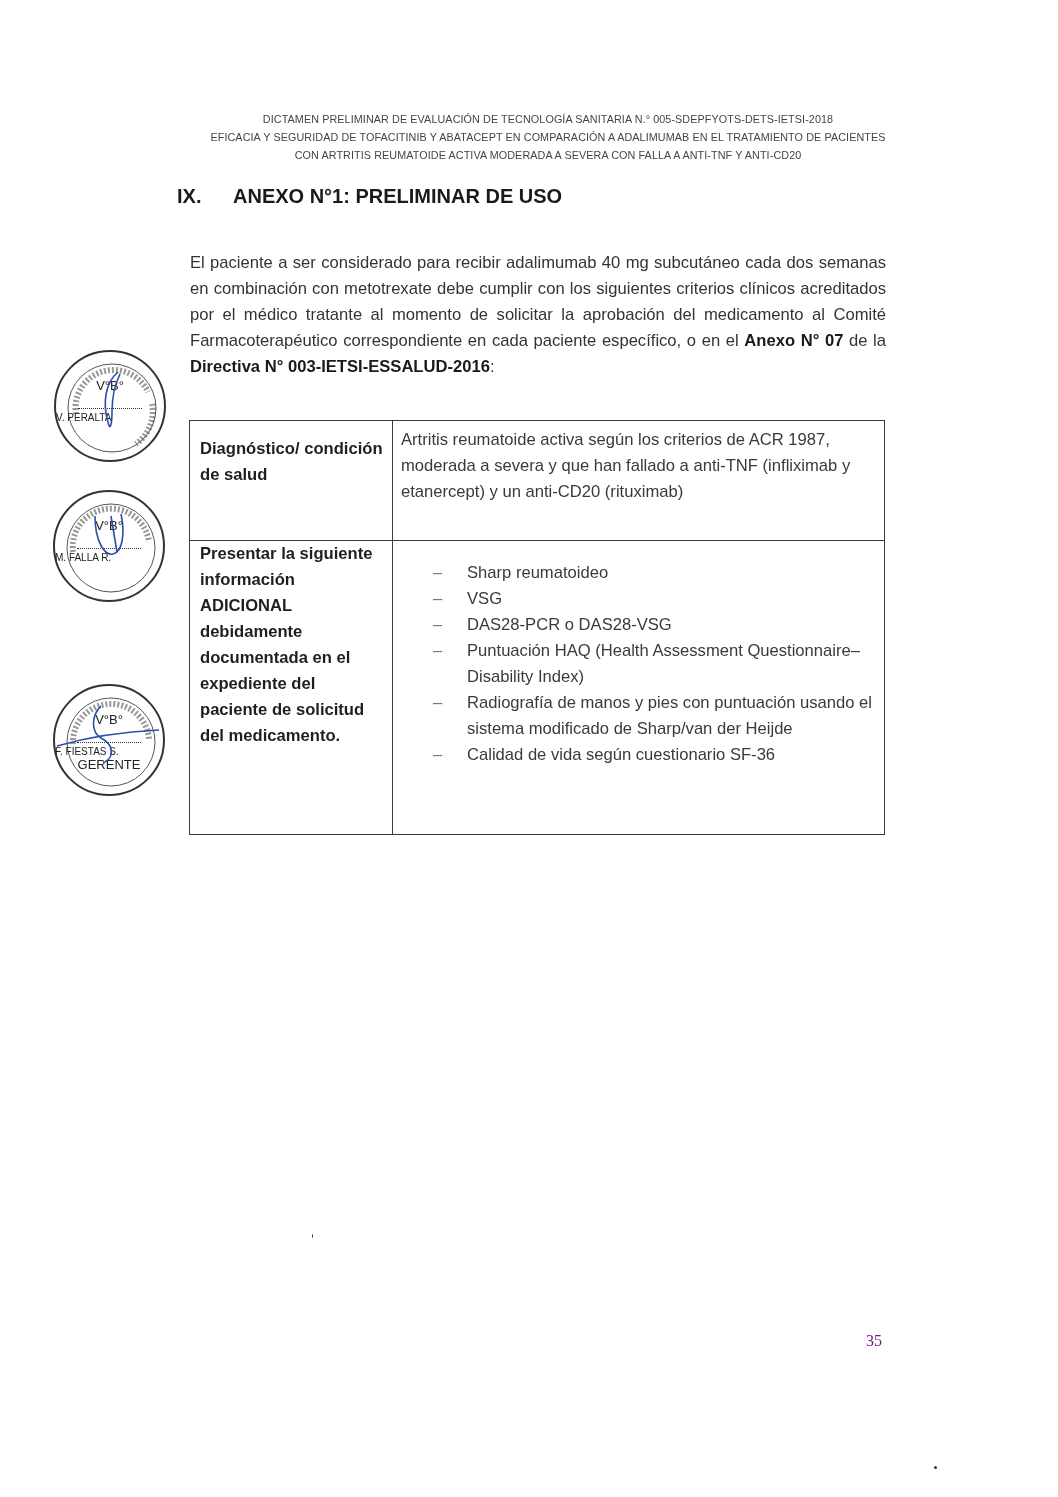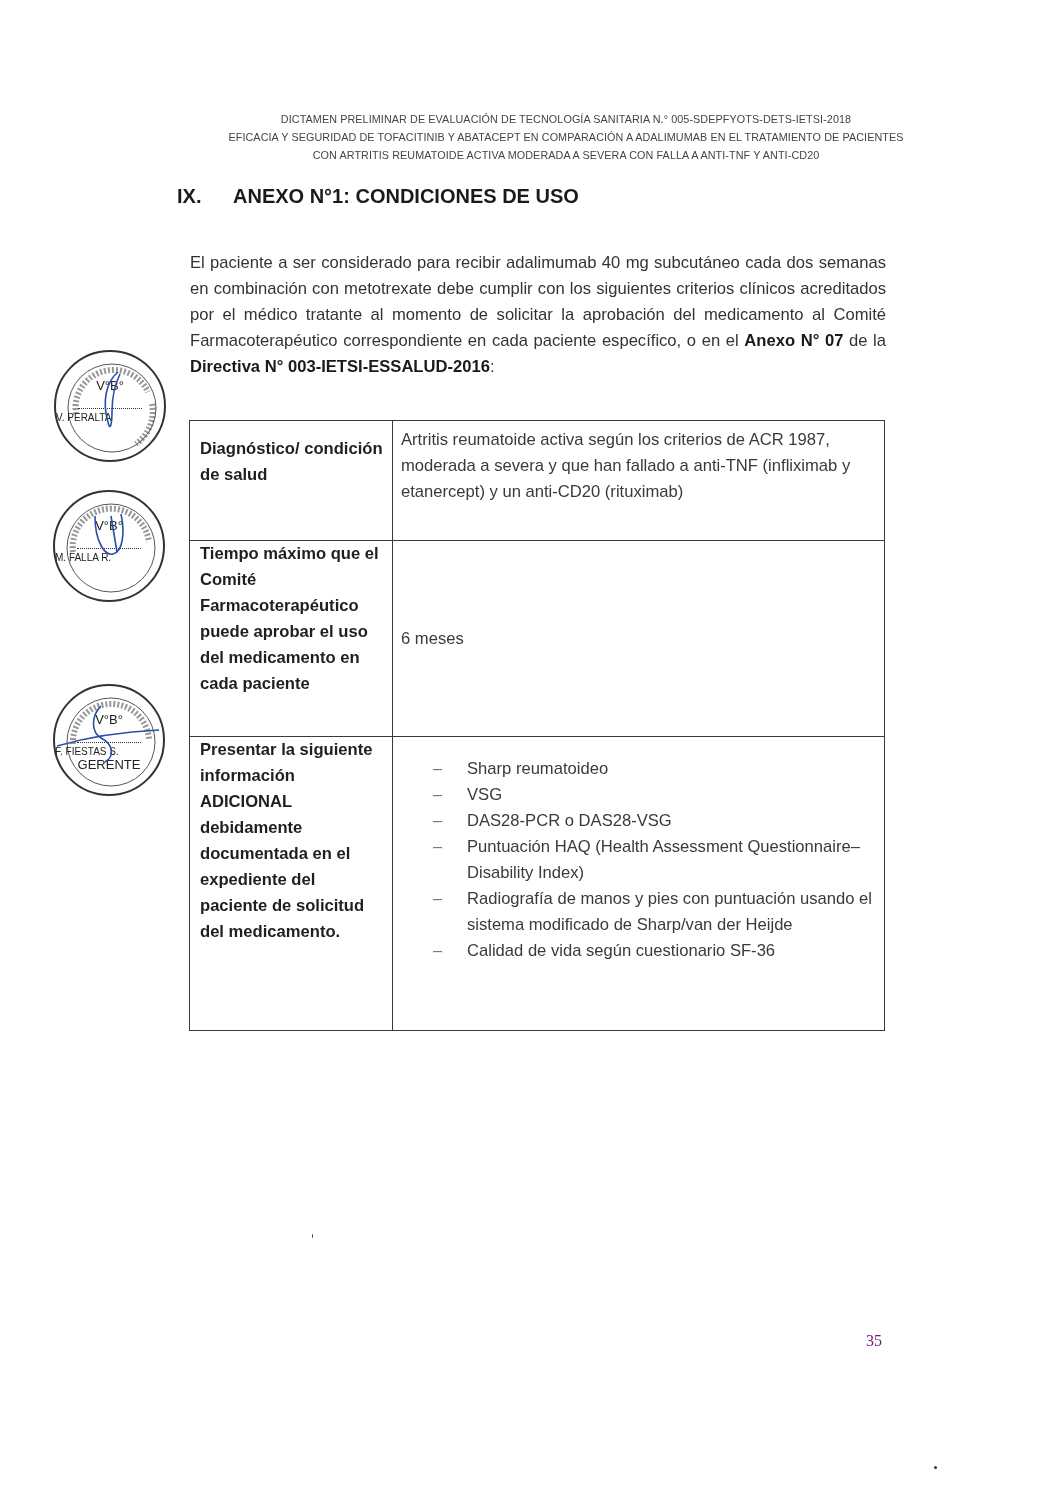--- a/index.html
+++ b/index.html
@@ -1,17 +1,17 @@
 <!DOCTYPE html>
 <html><head>
 <meta charset="utf-8">
 <style>
   html, body { margin:0; padding:0; background:#ffffff; }
   body { width:1058px; height:1497px; position:relative; overflow:hidden; font-family:"Liberation Sans", sans-serif; color:#2a2a2a; }
-  .header { position:absolute; left:166px; width:800px; top:110px; text-align:center; font-size:11.6px; line-height:18px; color:#444; letter-spacing:0.1px; font-family:"Liberation Sans", sans-serif; }
+  .header { position:absolute; left:148px; width:800px; top:110px; text-align:center; font-size:11.6px; line-height:18px; color:#444; letter-spacing:0.1px; font-family:"Liberation Sans", sans-serif; }
   .header div { white-space:nowrap; transform:scaleX(0.93); }
   .section-title { position:absolute; left:177px; top:185px; font-size:20px; font-weight:bold; color:#1a1a1a; }
   .section-title .num { display:inline-block; width:56px; }
   .intro { position:absolute; left:190px; top:250px; width:696px; font-size:16.6px; line-height:26px; text-align:justify; color:#333; }
   .intro b { color:#1a1a1a; }
   table.crit { position:absolute; left:189px; top:420px; width:696px; border-collapse:collapse; font-size:16.6px; }
   table.crit td { border:1.5px solid #3a3a3a; vertical-align:top; padding:0; }
   table.crit td.lbl { width:184px; font-weight:bold; color:#1f1f1f; padding:0 8px 0 10px; line-height:26px; }
   table.crit td.val { padding:0 8px 0 8px; color:#3a3a3a; line-height:26px; }
   .r1 td { height:104px; } .r1 .lbl { padding-top:15px !important; } .r1 .val { padding-top:6px !important;margin-left:48px; }
@@ -36,34 +36,30 @@
 </head>
 <body>
 
 <div class="header">
   <div>DICTAMEN PRELIMINAR DE EVALUACIÓN DE TECNOLOGÍA SANITARIA N.° 005-SDEPFYOTS-DETS-IETSI-2018</div>
   <div>EFICACIA Y SEGURIDAD DE TOFACITINIB Y ABATACEPT EN COMPARACIÓN A ADALIMUMAB EN EL TRATAMIENTO DE PACIENTES</div>
   <div>CON ARTRITIS REUMATOIDE ACTIVA MODERADA A SEVERA CON FALLA A ANTI-TNF Y ANTI-CD20</div>
 </div>
 
 <div class="section-title">
-  <span class="num">IX.</span><span>ANEXO N°1: CONDICIONES DE USO</span>
+  <span class="num">IX.</span><span>ANEXO N°1: PRELIMINAR DE USO</span>
 </div>
 
 <p class="intro" style="margin:0;"><span>El paciente a ser considerado para recibir adalimumab 40 mg subcutáneo cada dos semanas en combinación con metotrexate debe cumplir con los siguientes criterios clínicos acreditados por el médico tratante al momento de solicitar la aprobación del medicamento al Comité Farmacoterapéutico correspondiente en cada paciente específico, o en el </span><b>Anexo N° 07</b><span> de la </span><b>Directiva N° 003-IETSI-ESSALUD-2016</b><span>:</span></p>
 
 <table class="crit">
   <tbody>
       <tr class="r1">
     <td class="lbl">Diagnóstico/ condición de salud</td>
     <td class="val">Artritis reumatoide activa según los criterios de ACR 1987, moderada a severa y que han fallado a anti-TNF (infliximab y etanercept) y un anti-CD20 (rituximab)</td>
-  </tr>
-  <tr class="r3">
-    <td class="lbl">Tiempo máximo que el Comité Farmacoterapéutico puede aprobar el uso del medicamento en cada paciente</td>
-    <td class="val">6 meses</td>
   </tr>
   <tr class="r5">
     <td class="lbl">Presentar la siguiente información ADICIONAL debidamente documentada en el expediente del paciente de solicitud del medicamento.</td>
     <td class="val">
       <ul class="req">
         <li><span class="dash">–</span><span>Sharp reumatoideo</span></li>
         <li><span class="dash">–</span><span>VSG</span></li>
         <li><span class="dash">–</span><span>DAS28-PCR o DAS28-VSG</span></li>
         <li><span class="dash">–</span><span>Puntuación HAQ (Health Assessment Questionnaire–Disability Index)</span></li>
         <li><span class="dash">–</span><span>Radiografía de manos y pies con puntuación usando el sistema modificado de Sharp/van der Heijde</span></li>

